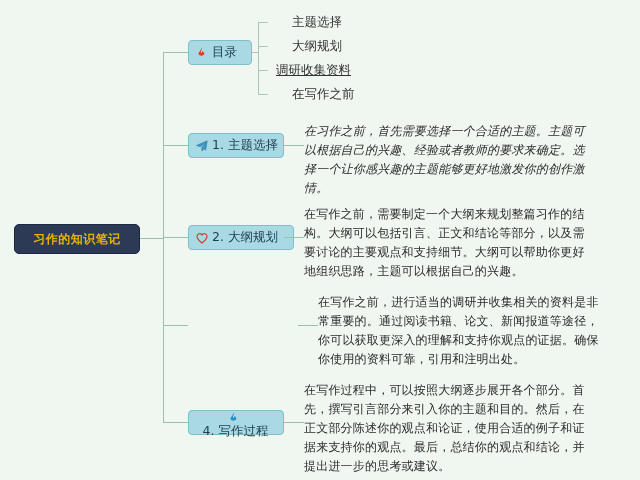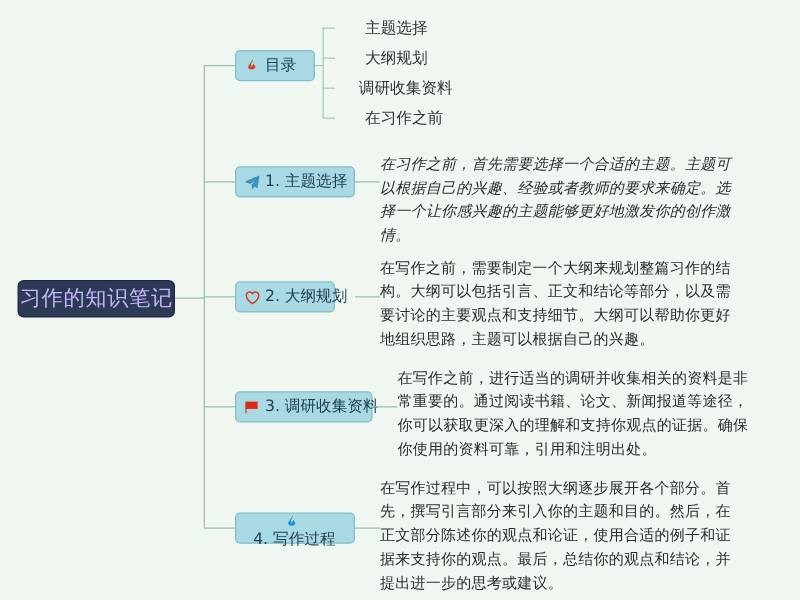--- a/index.html
+++ b/index.html
@@ -37,23 +37,23 @@
     height: 30px;
     background: #2c3a56;
     border: 1px solid #1d2740;
     border-radius: 5px;
     display: flex;
     align-items: center;
     justify-content: center;
     box-sizing: border-box;
   }
   #root-node .root-label {
-    color: #c4b5fd;
-    font-size: 17px;
-    font-weight: normal;
+    color: #eab308;
+    font-size: 12px;
+    font-weight: bold;
     letter-spacing: 0.5px;
     line-height: 1;
   }
 
   
   .branch-node {
     position: absolute;
     height: 25px;
     background: #a9d9e2;
     border: 1px solid #7fbecb;
@@ -124,46 +124,39 @@
 
   <div class="line h sub" style="left:252px; top:52px; width:7px;"></div>
   <div class="line v sub" style="left:258px; top:22px; height:73px;"></div>
   <div class="line h sub" style="left:258px; top:22px; width:10px;"></div>
   <div class="line h sub" style="left:258px; top:46px; width:10px;"></div>
   <div class="line h sub" style="left:258px; top:70px; width:10px;"></div>
   <div class="line h sub" style="left:258px; top:94px; width:10px;"></div>
 
   <div class="sub-item" style="left:272px; top:16px;">主题选择</div>
   <div class="sub-item" style="left:272px; top:40px;">大纲规划</div>
-  <div class="sub-item" style="left:267px; top:64px;">调研收集资料</div>
-  <div class="sub-item" style="left:272px; top:88px;">在习作之前</div>
+  <div class="sub-item" style="left:256px; top:64px;text-decoration:underline;">调研收集资料</div>
+  <div class="sub-item" style="left:272px; top:88px;">在写作之前</div>
 
   <div class="branch-node" style="left:188px; top:133px; width:96px;">
     <svg class="node-icon" viewBox="0 0 24 24">
       <path d="M21 3L2.5 11l6.3 2.3L19 6.2l-7.6 8.6.6 5.9 3-3.8 3.3 2.3z" fill="#3d96c9" stroke="#2a6e96" stroke-width="0.8" stroke-linejoin="round"></path>
     </svg>
     <span class="node-label">1. 主题选择</span>
   </div>
   <div class="line h" style="left:284px; top:145px; width:20px;"></div>
 
-  <div class="branch-node" style="left:188px; top:225px; width:80px;">
+  <div class="branch-node" style="left:188px; top:225px; width:106px;">
     <svg class="node-icon" viewBox="0 0 24 24">
       <path d="M12 20.5S3.5 14.6 3.5 9.1A4.6 4.6 0 0 1 12 6.6a4.6 4.6 0 0 1 8.5 2.5c0 5.5-8.5 11.4-8.5 11.4z" fill="none" stroke="#d6342a" stroke-width="2"></path>
     </svg>
     <span class="node-label">2. 大纲规划</span>
   </div>
   <div class="line h" style="left:284px; top:237px; width:20px;"></div>
 
-  <div class="branch-node" style="left:188px; top:313px; width:110px;">
-    <svg class="node-icon" viewBox="0 0 24 24">
-      <rect x="3" y="4" width="16" height="10" fill="#e02718"></rect>
-      <rect x="2.2" y="4" width="1.6" height="16" fill="#b8372f"></rect>
-    </svg>
-    <span class="node-label">3. 调研收集资料</span>
-  </div>
   <div class="line h" style="left:298px; top:325px; width:20px;"></div>
 
   <div class="branch-node" style="left:188px; top:410px; width:96px;flex-direction:column;">
     <svg class="node-icon" viewBox="0 0 24 24">
       <path d="M12 2c1 4-2 5-2 8a3.6 3.6 0 0 0 1.6 3c-.4-2.2 1-3.5 1.8-4.6.7 1.6 2.6 2.8 2.6 5.3A6 6 0 0 1 6 14c0-4 4-5.5 6-12z" fill="#1a8fd1"></path>
     </svg>
     <span class="node-label">4. 写作过程</span>
   </div>
   <div class="line h" style="left:284px; top:422px; width:20px;"></div>
 

